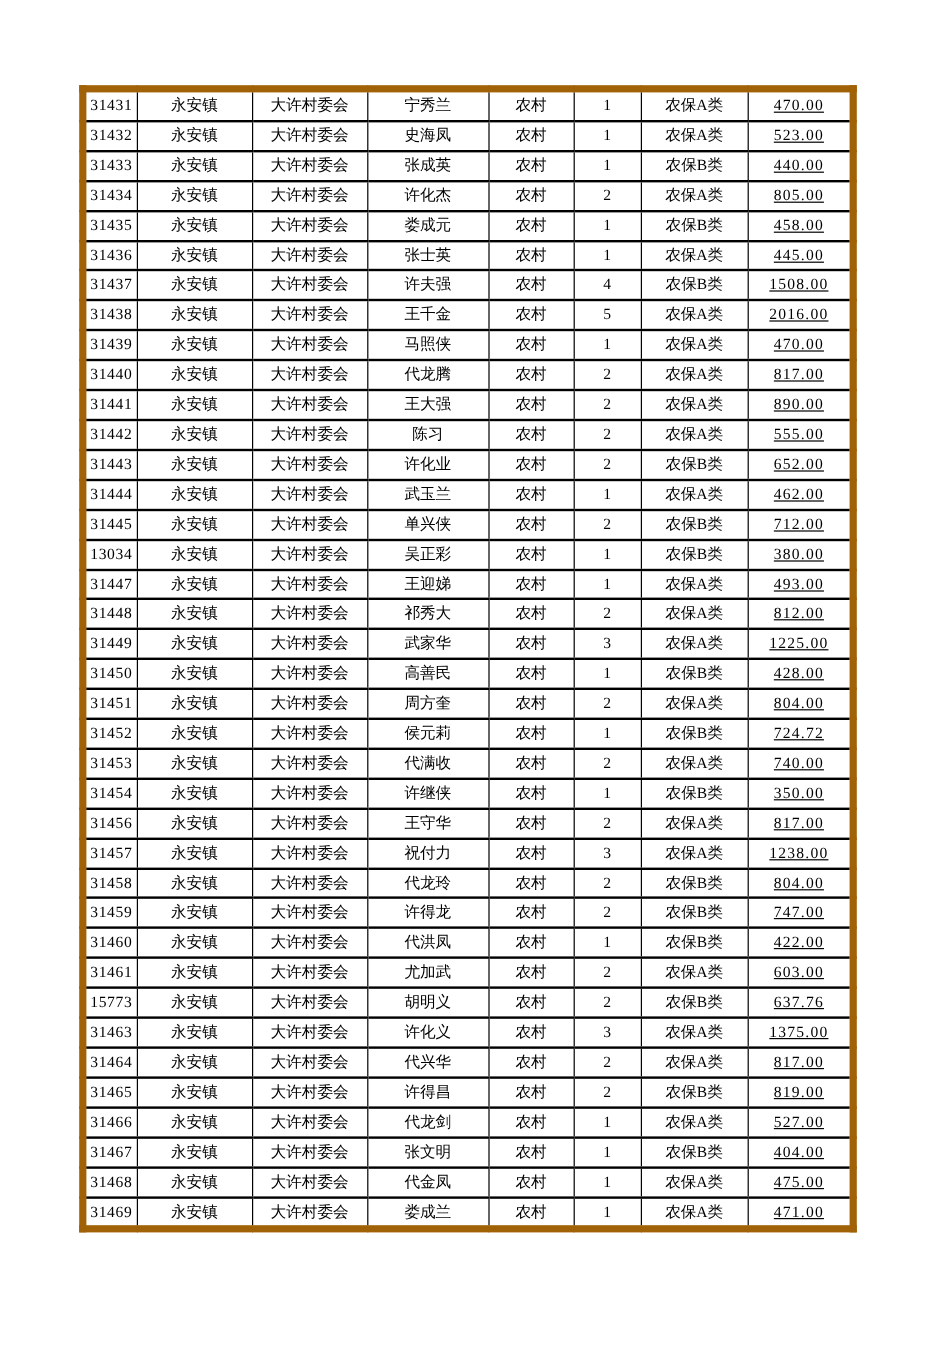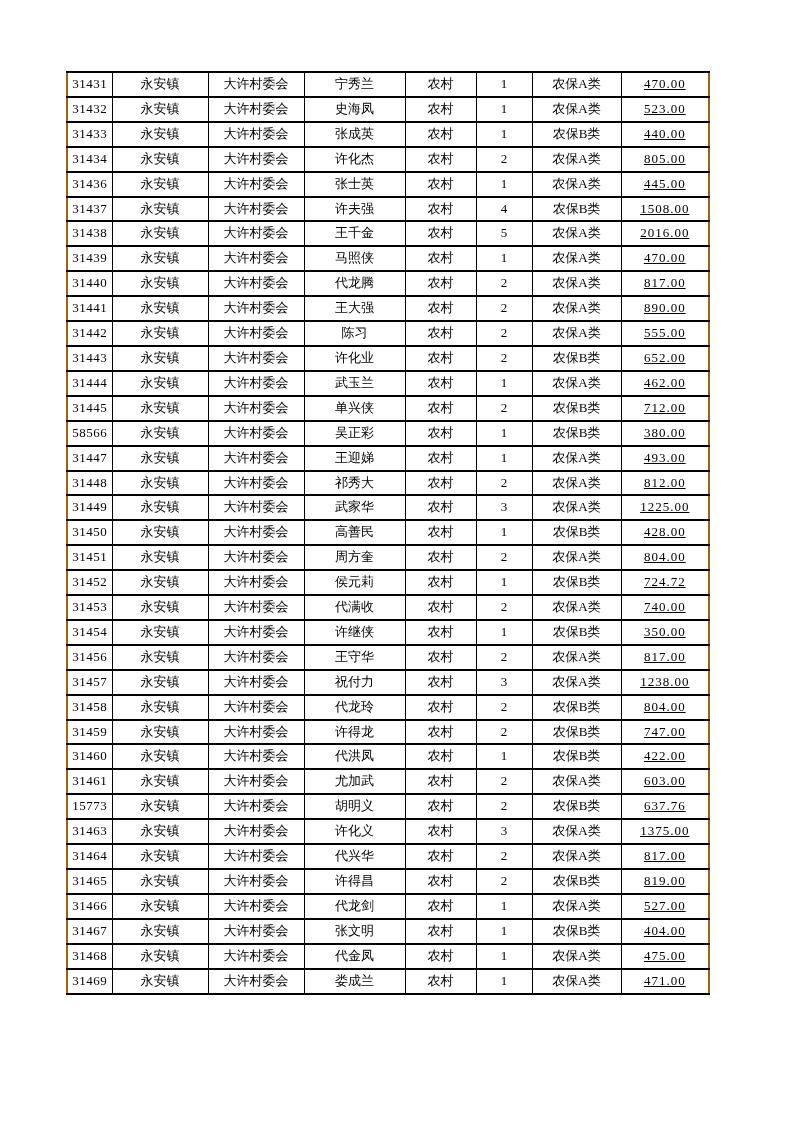--- a/index.html
+++ b/index.html
@@ -16,21 +16,21 @@
     font-family: "Liberation Serif", "DejaVu Serif", serif;
     color: #000000;
   }
   table.data-table {
     position: absolute;
     left: 66px;
     top: 71px;
     width: 642px;
     border-collapse: collapse;
     table-layout: fixed;
-    border: 2px solid #a16207;
+    border: 6px solid #a16207;
   }
   table.data-table td {
     border: 1px solid #000000;
     border-top-width: 2px;
     border-bottom-width: 2px;
     height: 22.9px;
     padding: 0;
     font-size: 13px;
     line-height: 22.9px;
     text-align: center;
@@ -101,20 +101,30 @@
           <td class="cell-serial">31434</td>
           <td class="cell-town">永安镇</td>
           <td class="cell-village">大许村委会</td>
           <td class="cell-name">许化杰</td>
           <td class="cell-type">农村</td>
           <td class="cell-count">2</td>
           <td class="cell-category">农保A类</td>
           <td class="cell-amount">805.00</td>
         </tr>
         <tr>
+          <td class="cell-serial">31435</td>
+          <td class="cell-town">永安镇</td>
+          <td class="cell-village">大许村委会</td>
+          <td class="cell-name">娄成元</td>
+          <td class="cell-type">农村</td>
+          <td class="cell-count">1</td>
+          <td class="cell-category">农保B类</td>
+          <td class="cell-amount">458.00</td>
+        </tr>
+        <tr>
           <td class="cell-serial">31436</td>
           <td class="cell-town">永安镇</td>
           <td class="cell-village">大许村委会</td>
           <td class="cell-name">张士英</td>
           <td class="cell-type">农村</td>
           <td class="cell-count">1</td>
           <td class="cell-category">农保A类</td>
           <td class="cell-amount">445.00</td>
         </tr>
         <tr>
@@ -201,21 +211,21 @@
           <td class="cell-serial">31445</td>
           <td class="cell-town">永安镇</td>
           <td class="cell-village">大许村委会</td>
           <td class="cell-name">单兴侠</td>
           <td class="cell-type">农村</td>
           <td class="cell-count">2</td>
           <td class="cell-category">农保B类</td>
           <td class="cell-amount">712.00</td>
         </tr>
         <tr>
-          <td class="cell-serial">58566</td>
+          <td class="cell-serial">13034</td>
           <td class="cell-town">永安镇</td>
           <td class="cell-village">大许村委会</td>
           <td class="cell-name">吴正彩</td>
           <td class="cell-type">农村</td>
           <td class="cell-count">1</td>
           <td class="cell-category">农保B类</td>
           <td class="cell-amount">380.00</td>
         </tr>
         <tr>
           <td class="cell-serial">31447</td>

